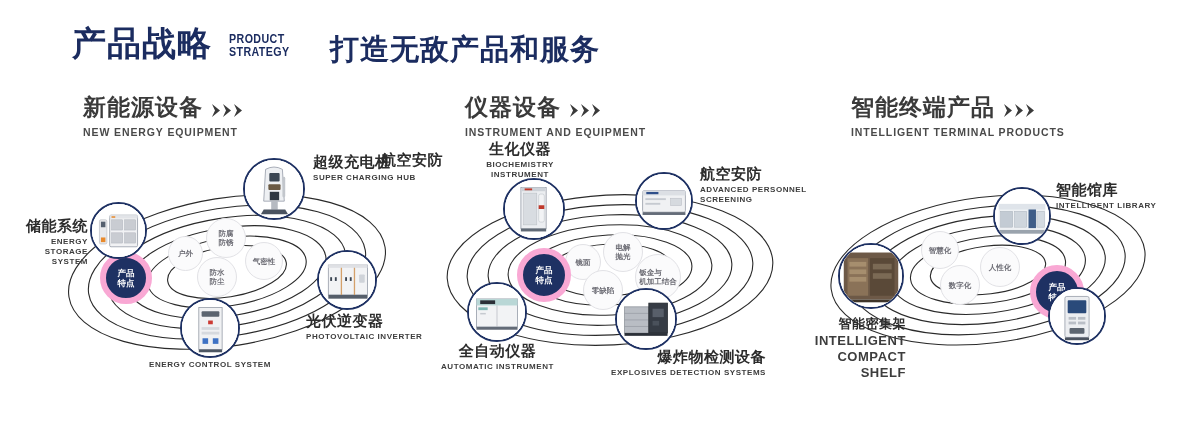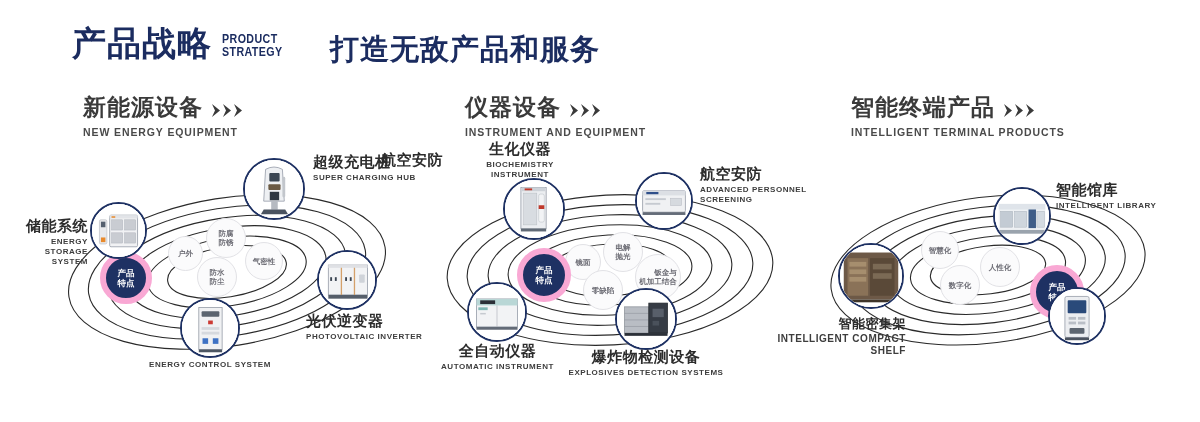--- a/index.html
+++ b/index.html
@@ -5,21 +5,21 @@
   html,body{margin:0;padding:0;}
   body{
     width:1200px;height:422px;
     background:#ffffff;
     font-family:"Liberation Sans","DejaVu Sans",sans-serif;
     overflow:hidden;position:relative;
   }
   .stage{position:absolute;left:0;top:0;width:1200px;height:422px;}
 
   
-  .header{position:absolute;left:72px;top:26px;display:flex;align-items:center;}
+  .header{position:absolute;left:72px;top:26px;display:flex;align-items:center;gap:7px;}
   .hd-cn{
     font-size:34px;font-weight:bold;color:#1b2c60;
     letter-spacing:1px;line-height:1;
     font-family:"DejaVu Sans","Liberation Sans",sans-serif;
   }
   .hd-en{
     margin-left:10px;color:#1b2c60;font-weight:bold;
     font-size:13px;line-height:13px;letter-spacing:0.5px;
     transform:scaleX(.82);transform-origin:left center;
     white-space:pre-line;padding-top:3px;
@@ -45,21 +45,21 @@
   }
 
   
   .panel{position:absolute;}
   .orbit-svg{position:absolute;left:0;top:0;overflow:visible;}
 
   
   .feat{
     position:absolute;border-radius:50%;
     background:#fbfbfc;border:1px solid #e2e2e6;
-    display:flex;align-items:center;justify-content:center;text-align:right;
+    display:flex;align-items:center;justify-content:center;text-align:left;
     color:#6e6e76;font-size:7.5px;line-height:9px;font-weight:bold;
     white-space:pre-line;
     font-family:"DejaVu Sans","Liberation Sans",sans-serif;
   }
   .core{
     position:absolute;border-radius:50%;
     background:#1e3163;border:6px solid #f9a8d4;
     display:flex;align-items:center;justify-content:center;text-align:center;
     color:#ffffff;font-size:8.5px;line-height:10px;font-weight:bold;
     white-space:pre-line;
@@ -83,21 +83,21 @@
     font-family:"DejaVu Sans","Liberation Sans",sans-serif;
   }
   .cap-en{
     font-size:8px;font-weight:bold;color:#3d3d3d;letter-spacing:.55px;
     line-height:1.25;margin-top:2px;white-space:pre-line;
   }
   .cap.r{text-align:right;}
   .cap.c{text-align:center;}
   .cap.l{text-align:left;}
   .cap-cn.sm{font-size:13px;}
-  .cap-en.sm{font-size:10px;}
+  .cap-en.sm{font-size:13px;}
 </style>
 </head>
 <body>
 
 <div class="stage">
 
   <div class="header">
     <div class="hd-cn">产品战略</div>
     <div class="hd-en">PRODUCT
 STRATEGY</div>
@@ -317,21 +317,21 @@
           <line x1="8" y1="25" x2="34" y2="25"></line>
             <line x1="8" y1="32" x2="34" y2="32"></line>
             <line x1="8" y1="39" x2="34" y2="39"></line>
         </g>
         <rect x="34" y="14" width="20" height="32" fill="#363c45" stroke="#23272d" stroke-width=".8"></rect>
         <rect x="38" y="20" width="12" height="9" fill="#585f6a"></rect>
         <rect x="38" y="33" width="7" height="5" fill="#4a515b"></rect>
         <rect x="8" y="46" width="46" height="3" fill="#2b3038"></rect>
       </svg>
     </div>
-    <div class="cap c" style="left:91px;top:190px;width:240px;">
+    <div class="cap c" style="left:91px;top:190px;width:240px;text-align:right;">
       <div class="cap-cn">爆炸物检测设备</div>
       <div class="cap-en">EXPLOSIVES DETECTION SYSTEMS</div>
     </div>
 
     <div class="node" style="left:32px;top:122px;width:60px;height:60px;">
       <svg class="ph" viewBox="0 0 60 60">
         <rect width="60" height="60" fill="#ffffff"></rect>
         <rect x="8" y="16" width="44" height="30" fill="#f2f3f5" stroke="#9aa0ab" stroke-width=".9"></rect>
         <rect x="8" y="16" width="44" height="7" fill="#b9d7d6"></rect>
         <rect x="12" y="17.5" width="16" height="4" fill="#2b3038"></rect>

